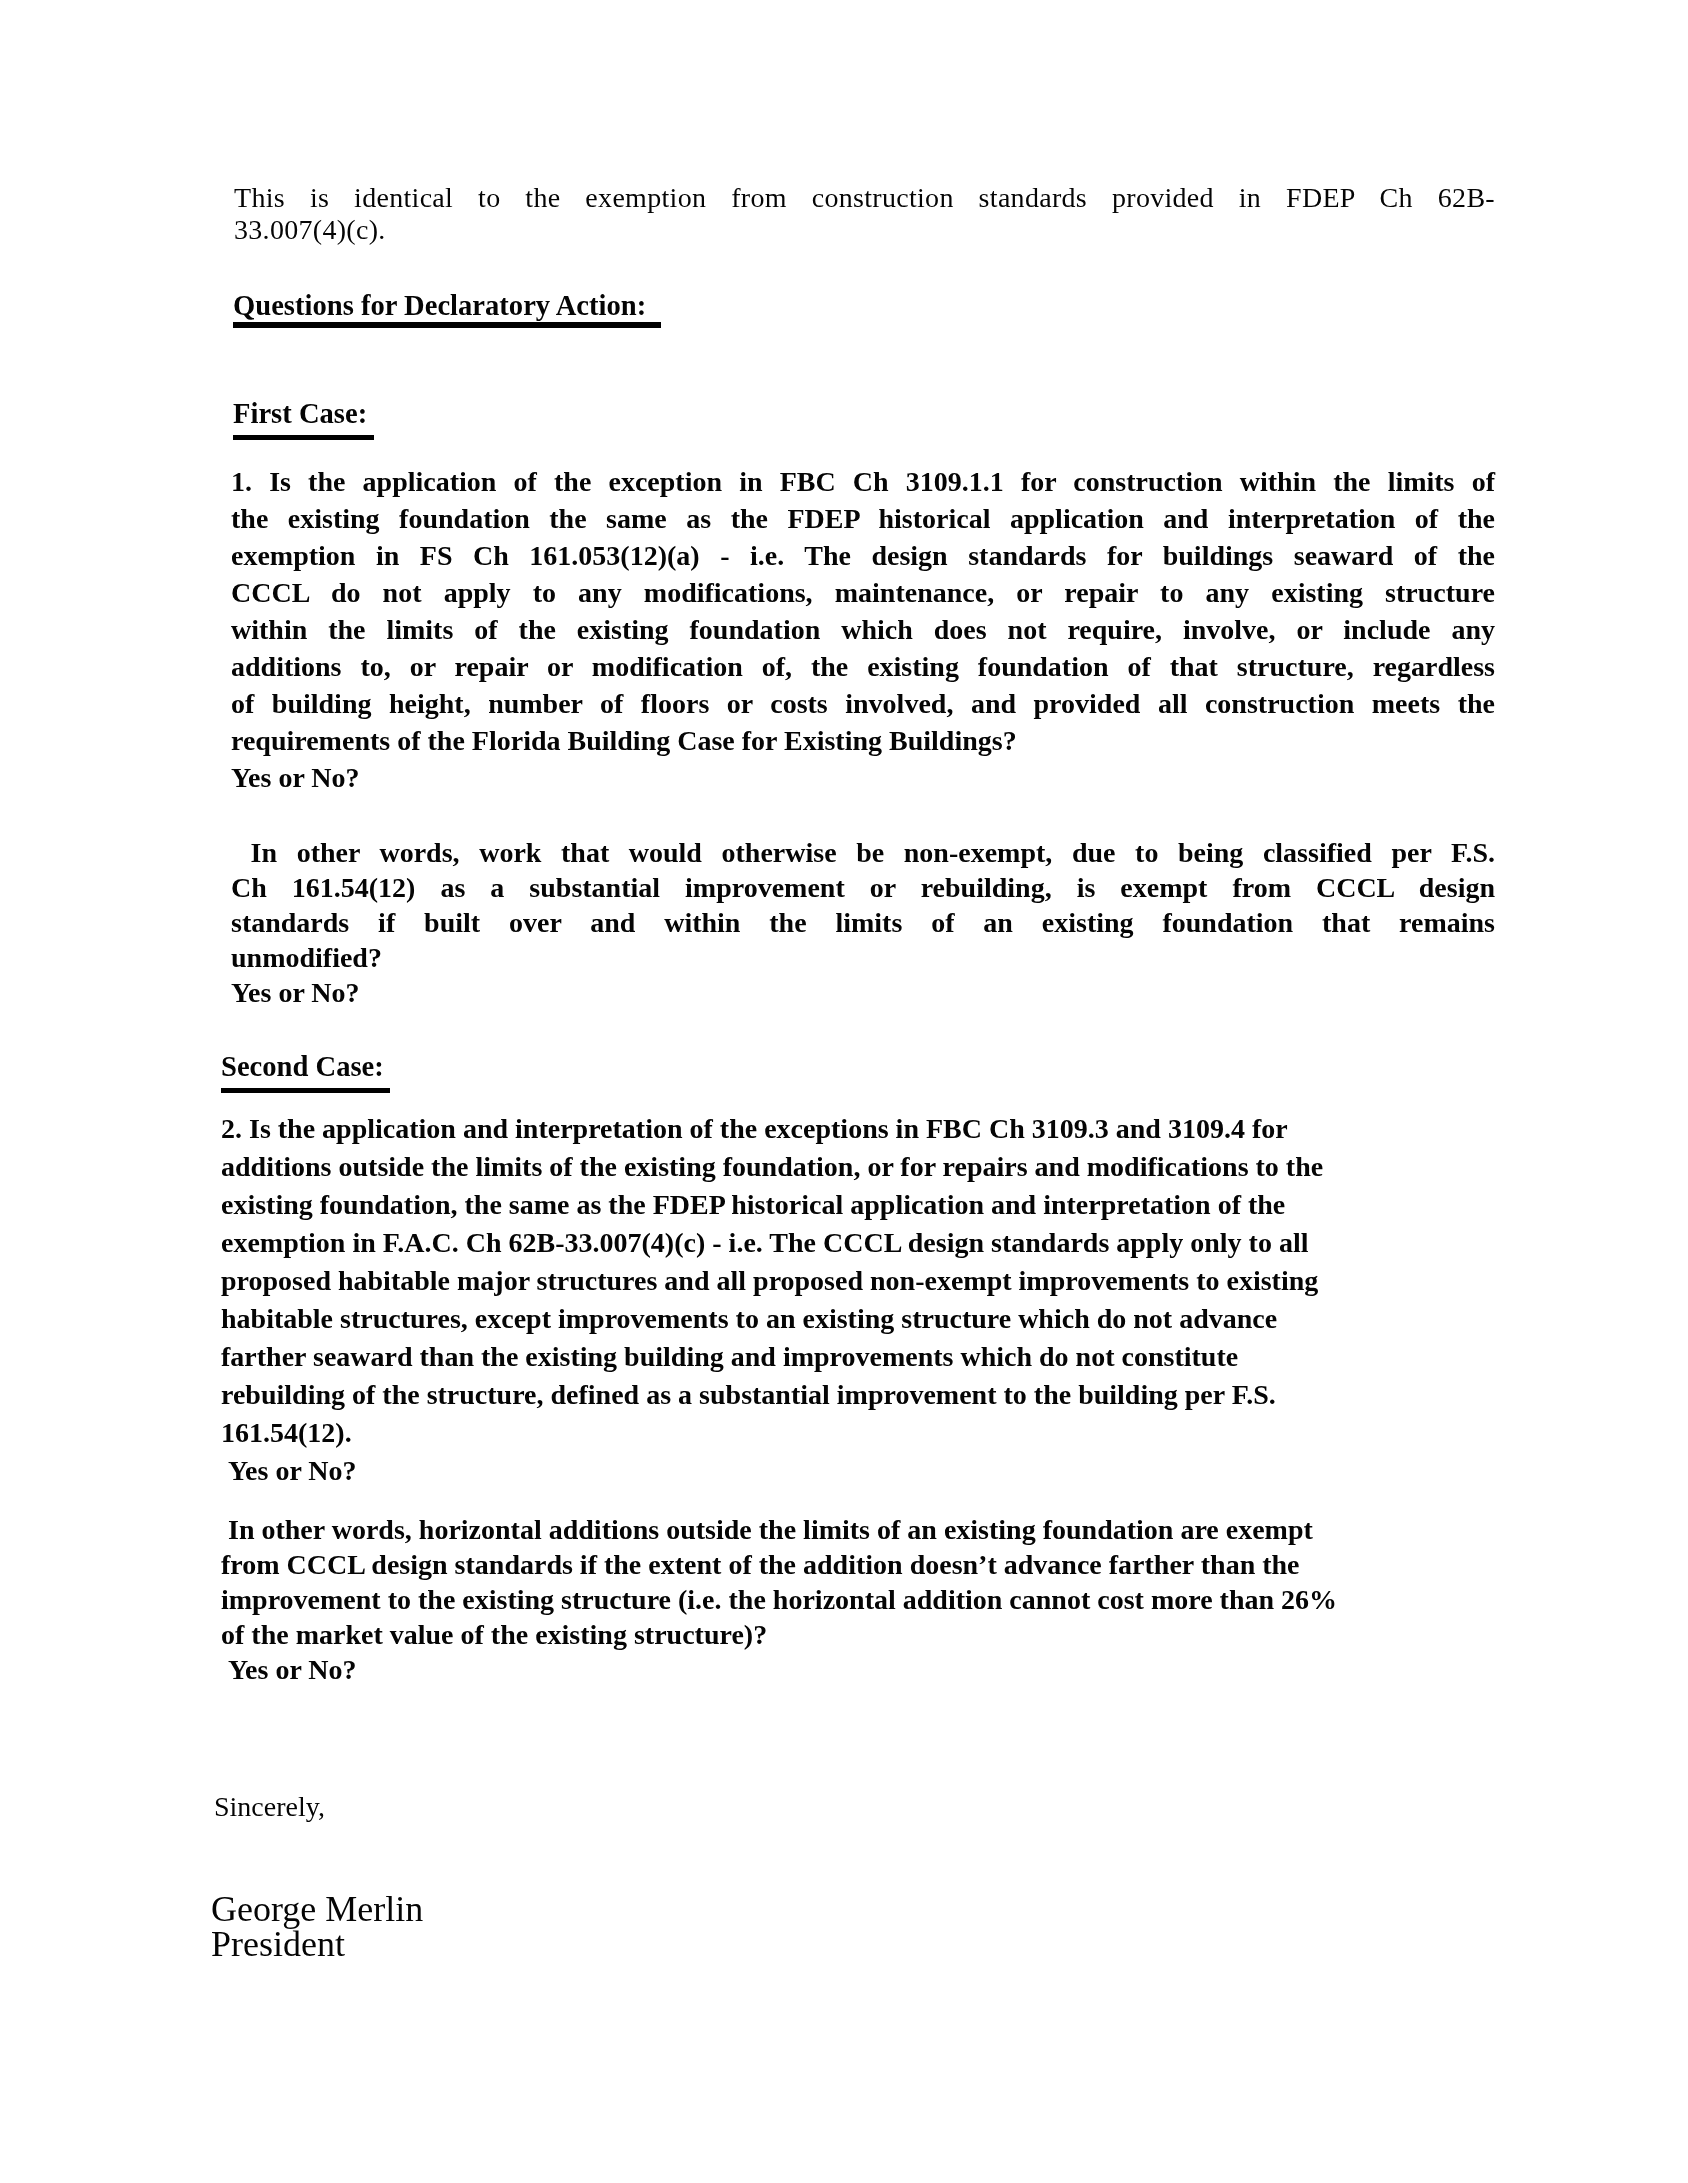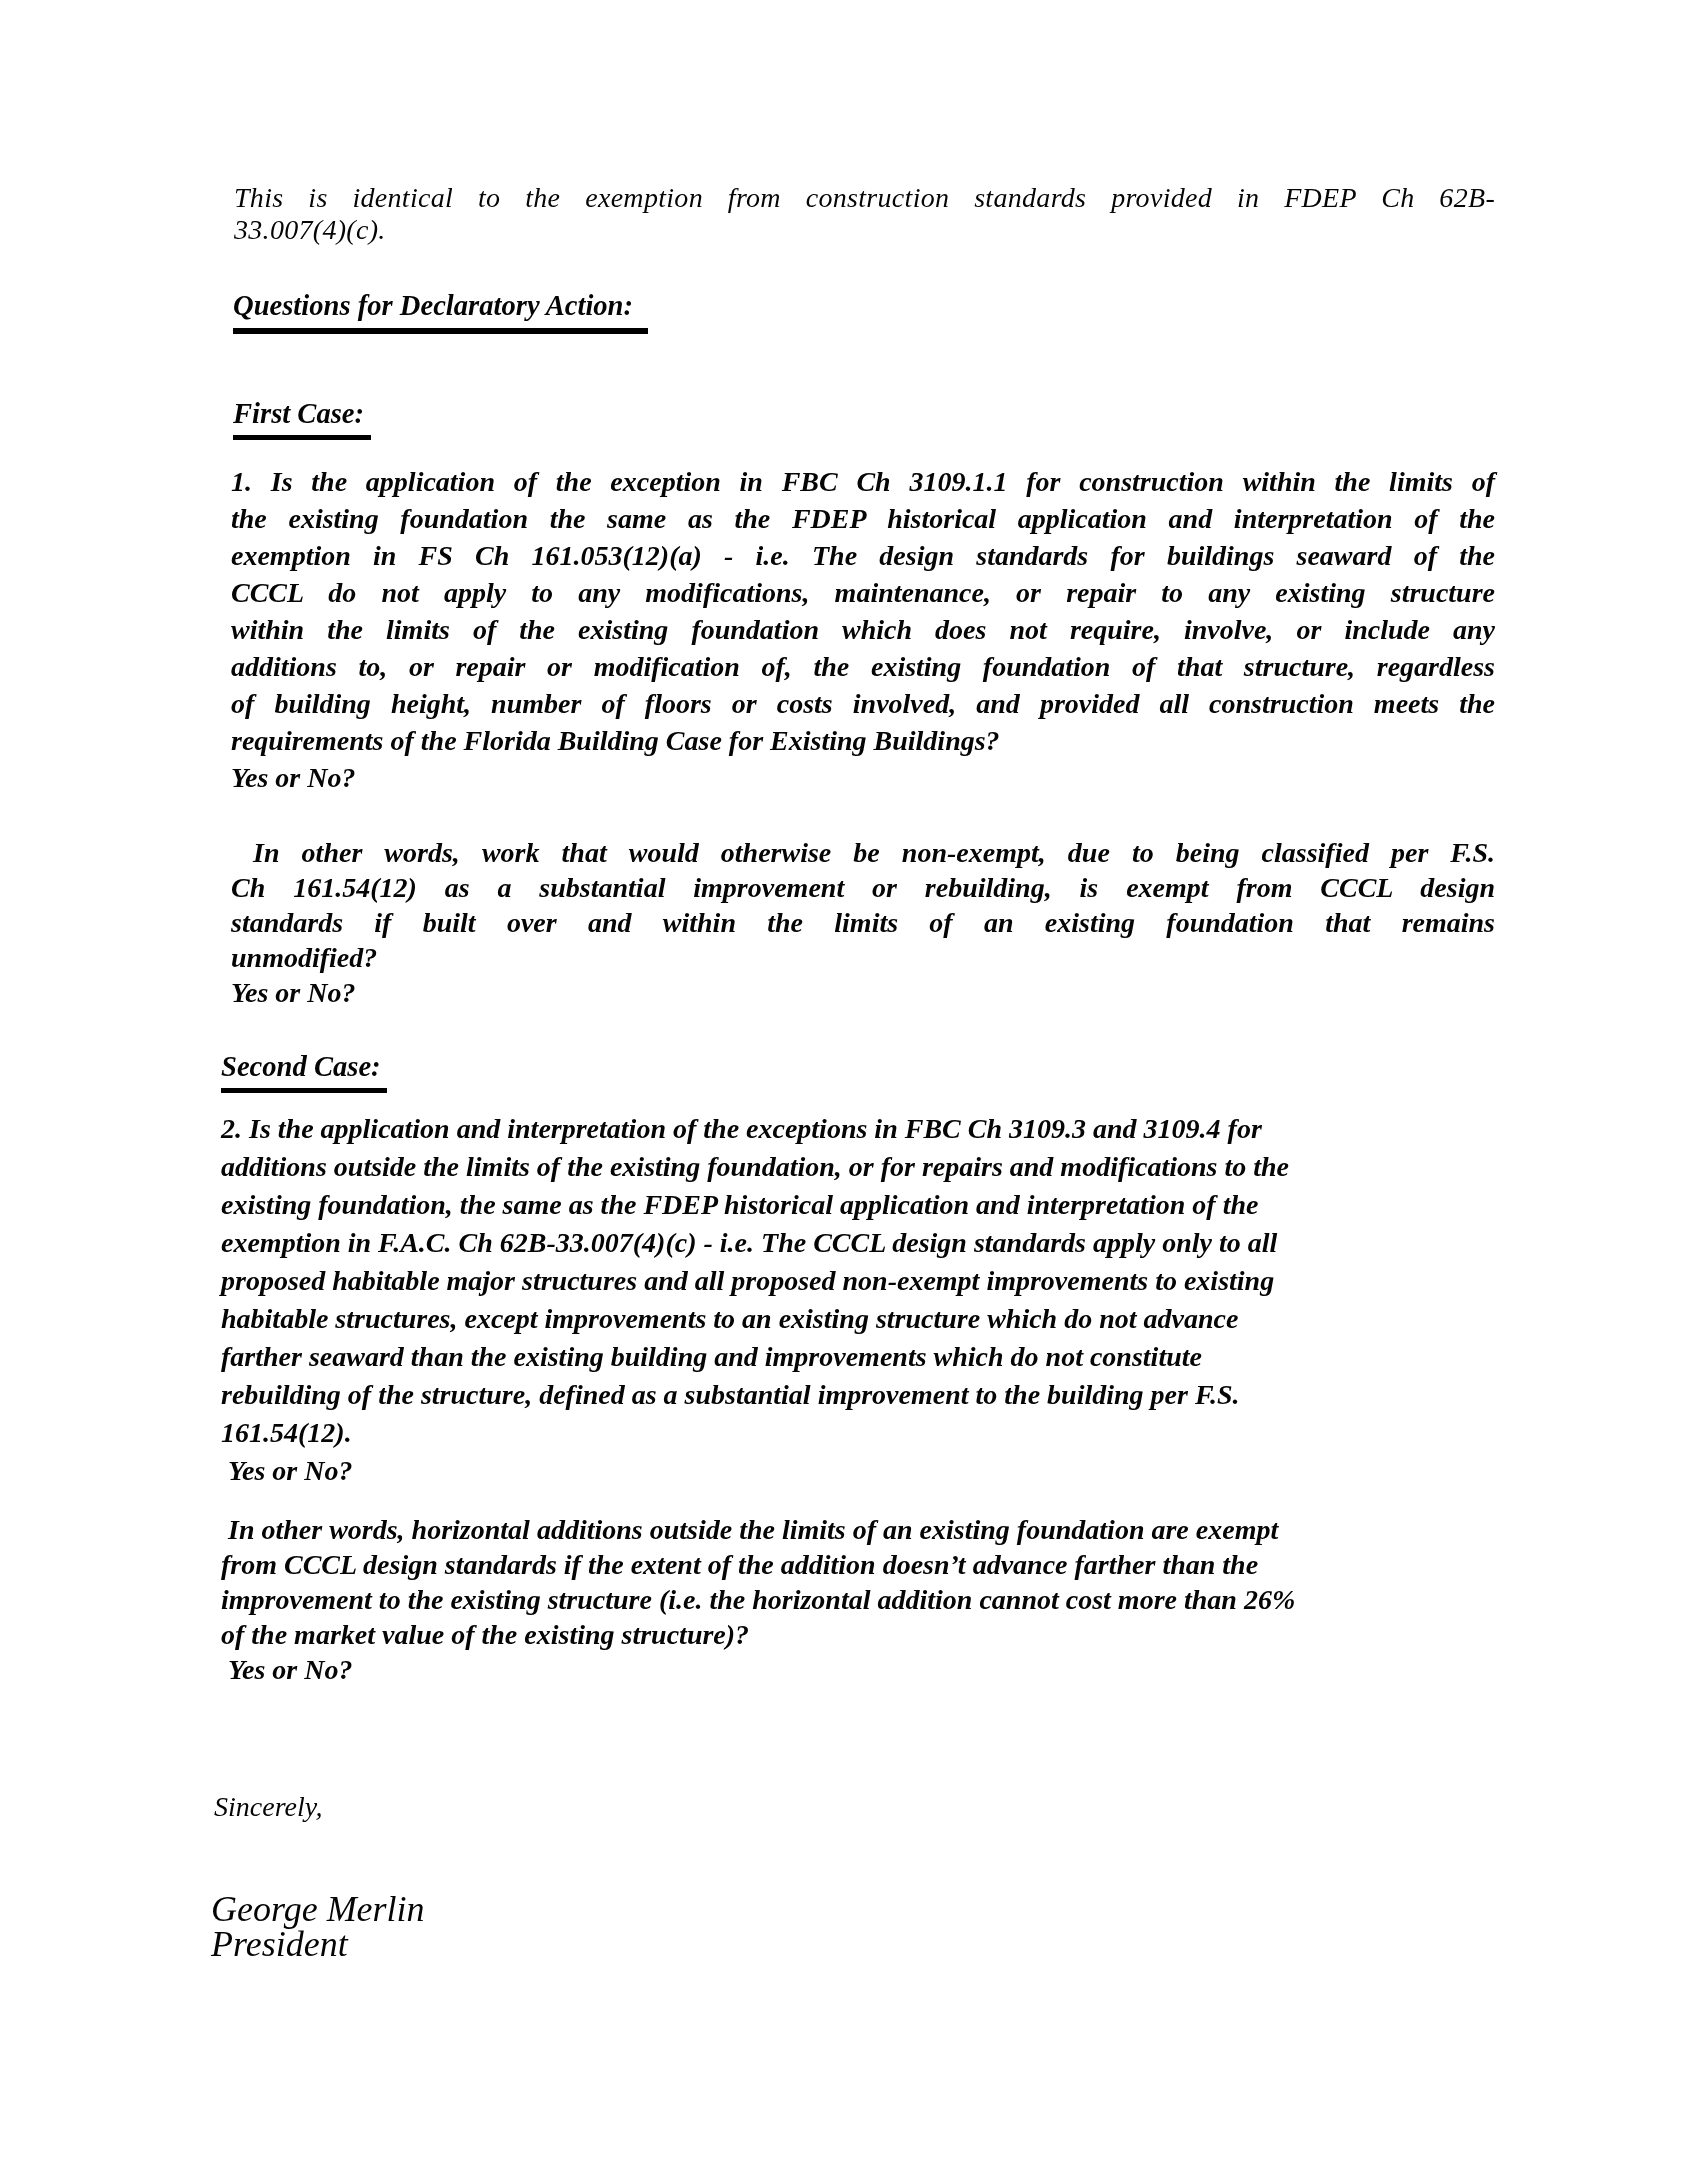--- a/index.html
+++ b/index.html
@@ -9,21 +9,20 @@
   }
   .page {
     position: relative;
     width: 1689px;
     height: 2183px;
     background: #ffffff;
     color: #0b0b0b;
     font-family: "Liberation Serif", "DejaVu Serif", serif;
     overflow: hidden;
     filter: blur(0.2px) contrast(1.05);
-    font-style: italic;
   }
   .block {
     position: absolute;
   }
   .para {
     left: 231px;
     width: 1264px;
     font-weight: bold;
     font-size: 28px;
   }
@@ -49,21 +48,21 @@
     font-weight: bold;
     font-size: 28.6px;
     line-height: 33px;
   }
   .h-questions { top: 289px; left: 233px; }
   .h-first    { top: 397px; left: 233px; }
   .h-second   { top: 1050px; left: 221px; }
   .underlined {
     display: inline-block;
     border-bottom: 6px solid #000;
-    padding-bottom: 6px;
+    padding-bottom: 0;
     padding-right: 14.6px;
   }
   .underlined.narrow {
     border-bottom-width: 5.3px;
     padding-bottom: 5.3px;
     padding-right: 6.6px;
   }
   .q1   { top: 463px;  line-height: 37px; }
   .iow1 { top: 835px; line-height: 35px; }
   .q2   { top: 1110px; left: 221px; line-height: 38px; }

